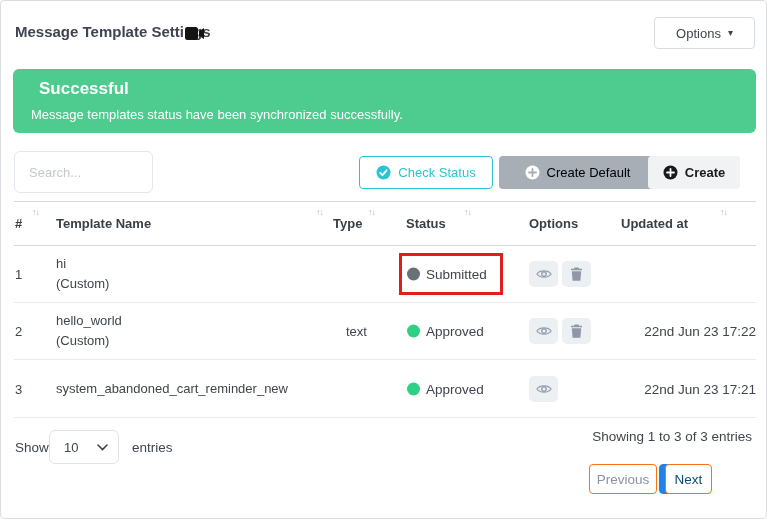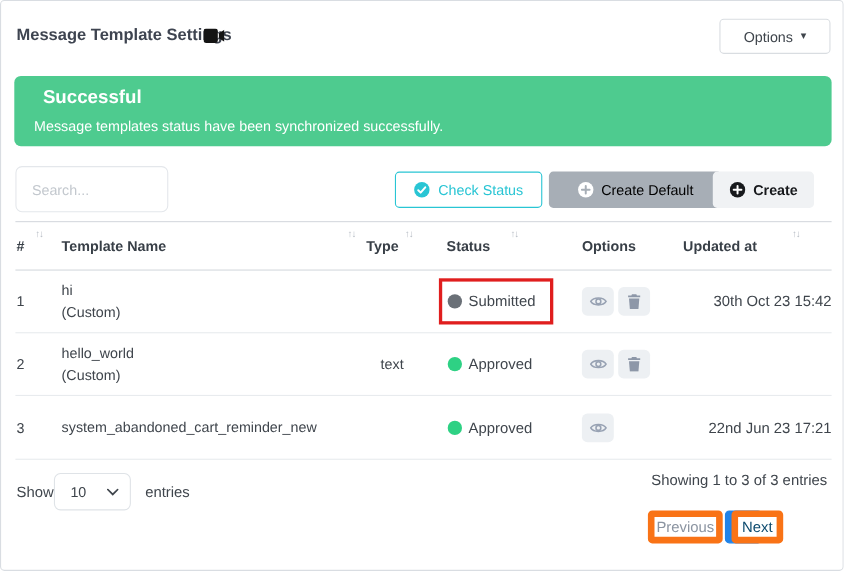--- a/index.html
+++ b/index.html
@@ -38,21 +38,21 @@
   .dot-gray{background:#6a7077;}
   .dot-green{background:#2ed184;}
   .statustext{font-size:13.5px;}
   .action-btn{width:29px;height:26px;background:#edf0f3;border-radius:5px;display:flex;align-items:center;justify-content:center;cursor:pointer;border:none;}
   .datecell{right:0;font-size:13.5px;text-align:right;}
   .hl-box{left:398px;top:252px;width:104px;height:42px;border:3px solid #e01e1e;pointer-events:none;z-index:5;}
 
   
   .ftext{font-size:13.5px;color:#3f454c;}
   .pagesize{left:48px;top:429px;width:70px;height:34px;border:1px solid #dfe3e7;border-radius:6px;background:#fff;display:flex;align-items:center;justify-content:space-between;padding:0 10px 0 14px;font-size:13px;color:#3f454c;cursor:pointer;}
-  .pgbtn{top:463px;height:30px;border-radius:4px;display:flex;align-items:center;justify-content:center;font-size:13.5px;cursor:pointer;background:#fff;border:6px solid #f97316;}
+  .pgbtn{top:463px;height:30px;border-radius:4px;display:flex;align-items:center;justify-content:center;font-size:13.5px;cursor:pointer;background:#fff;border:1px solid #f97316;}
   .pg-prev{left:588px;width:68px;color:#8b94a1;}
   .pg-page{left:658px;width:34px;background:#2183e8;border:1px solid #2183e8;color:#fff;}
   .pg-next{left:664px;width:47px;color:#0c4a6e;}
 </style>
 </head>
 <body>
 
 <div class="card">
 
   <div class="abs page-title">Message Template Settings</div>
@@ -133,21 +133,20 @@
         </span>
     </button>
     <button class="action-btn abs vcenter" style="left:548px">
       <span>
           <svg width="13" height="14" viewBox="0 0 13 14" style="display:block">
             <path d="M4.5 0.5 h4 l0.5 1.2 h3 v1.5 h-11 v-1.5 h3 z" fill="#8d97a8"></path>
             <path d="M1.8 4.3 h9.4 l-0.8 9.5 h-7.8 z" fill="#8d97a8"></path>
           </svg>
         </span>
     </button>
-    <div class="cell vcenter datecell">30th Oct 23 15:42</div>
   </div>
 
   <div class="abs trow" style="top:302px;height:57px">
     <div class="cell vcenter" style="left:1px">2</div>
     <div class="cell vcenter namecell" style="left:42px">
       <div>hello_world</div>
       <div>(Custom)</div>
     </div>
     <div class="cell vcenter" style="left:332px">text</div>
     <span class="cell vcenter dot dot-green" style="left:393px"></span>
@@ -161,20 +160,21 @@
         </span>
     </button>
     <button class="action-btn abs vcenter" style="left:548px">
       <span>
           <svg width="13" height="14" viewBox="0 0 13 14" style="display:block">
             <path d="M4.5 0.5 h4 l0.5 1.2 h3 v1.5 h-11 v-1.5 h3 z" fill="#8d97a8"></path>
             <path d="M1.8 4.3 h9.4 l-0.8 9.5 h-7.8 z" fill="#8d97a8"></path>
           </svg>
         </span>
     </button>
+    <div class="cell vcenter datecell">22nd Jun 23 17:22</div>
   </div>
 
   <div class="abs trow" style="top:359px;height:58px">
     <div class="cell vcenter" style="left:1px">3</div>
     <div class="cell vcenter namecell" style="left:42px">
       <div>system_abandoned_cart_reminder_new</div>
     </div>
     <div class="cell vcenter" style="left:332px"></div>
     <span class="cell vcenter dot dot-green" style="left:393px"></span>
     <div class="cell vcenter statustext" style="left:412px">Approved</div>

